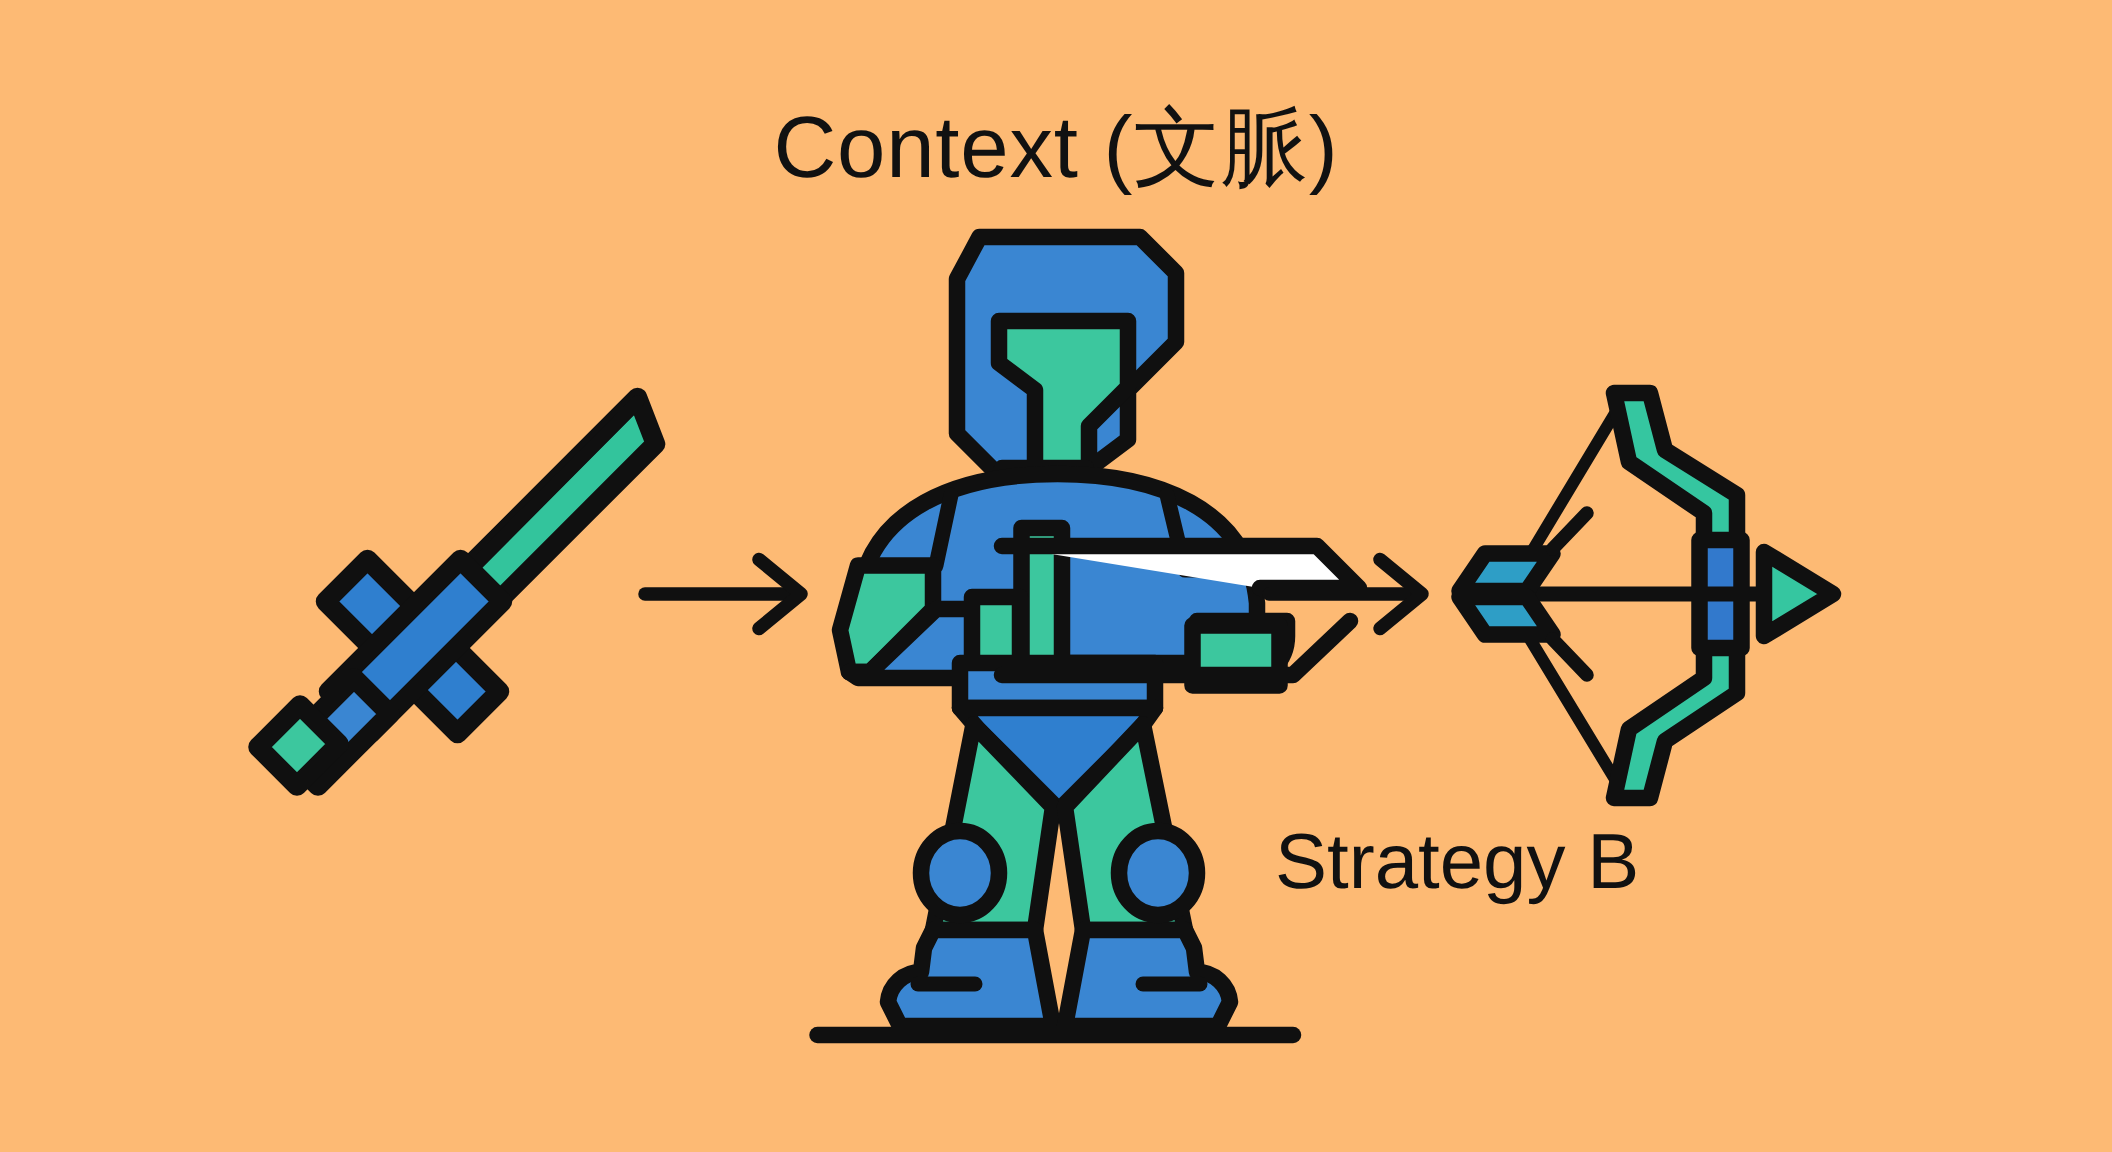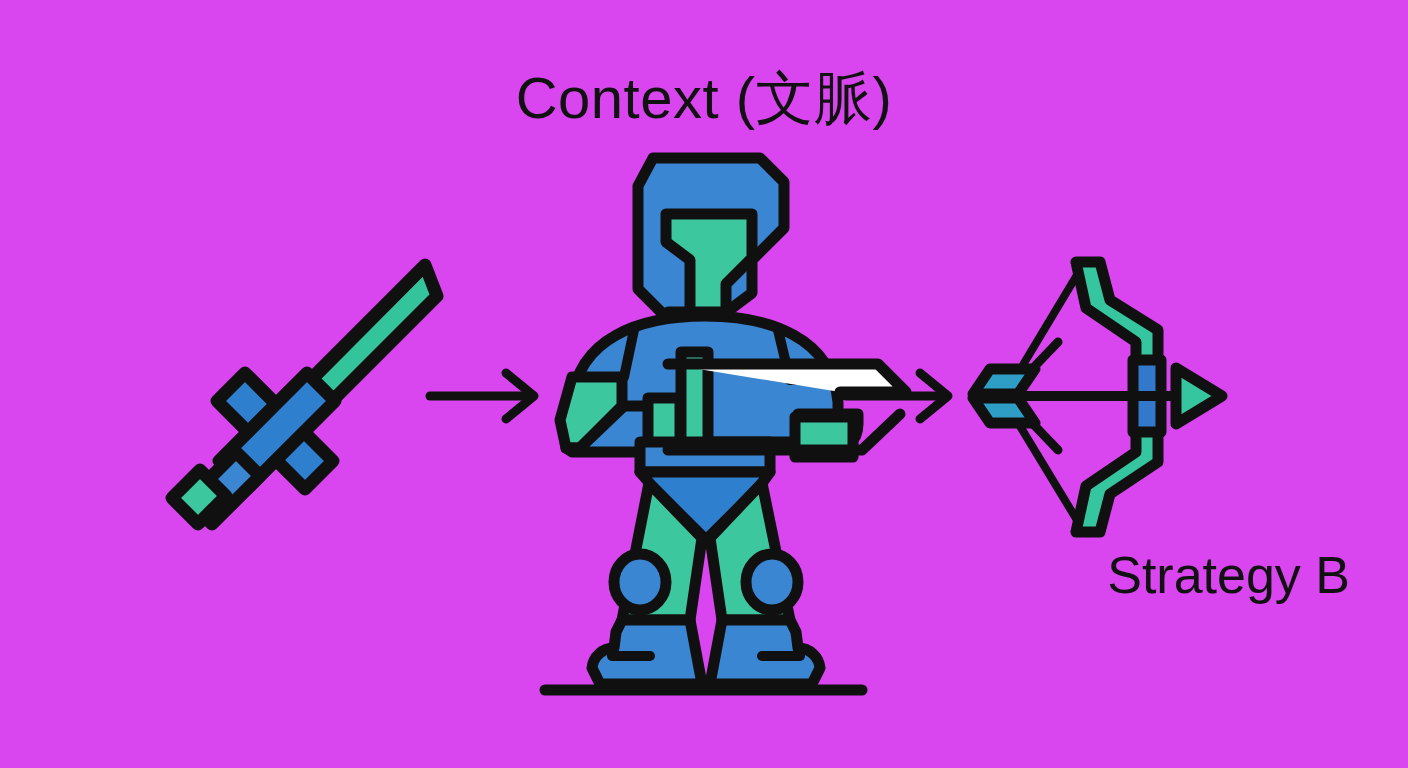--- a/index.html
+++ b/index.html
@@ -11,21 +11,21 @@
     width: 1408px;
     height: 768px;
     background: #fbfbf8;
     font-family: "Liberation Sans", sans-serif;
     overflow: hidden;
   }
   #stage {
     position: relative;
     width: 1408px;
     height: 768px;
-    background: #d946ef;
+    background: #fdba74;
   }
   #scene {
     position: absolute;
     inset: 0;
     width: 1408px;
     height: 768px;
     display: block;
   }
   .lbl {
     position: absolute;
@@ -47,21 +47,21 @@
     left: 70px;
     top: 545px;
     width: 500px;
     text-align: center;
     font-size: 52px;
   }
   #strategy-b-label {
     left: 850px;
     top: 545px;
     width: 500px;
-    text-align: right;
+    text-align: left;
     font-size: 52px;
   }
 </style>
 </head>
 <body>
 
 <div id="stage">
 
   <svg id="scene" viewBox="0 0 1408 768">
 

